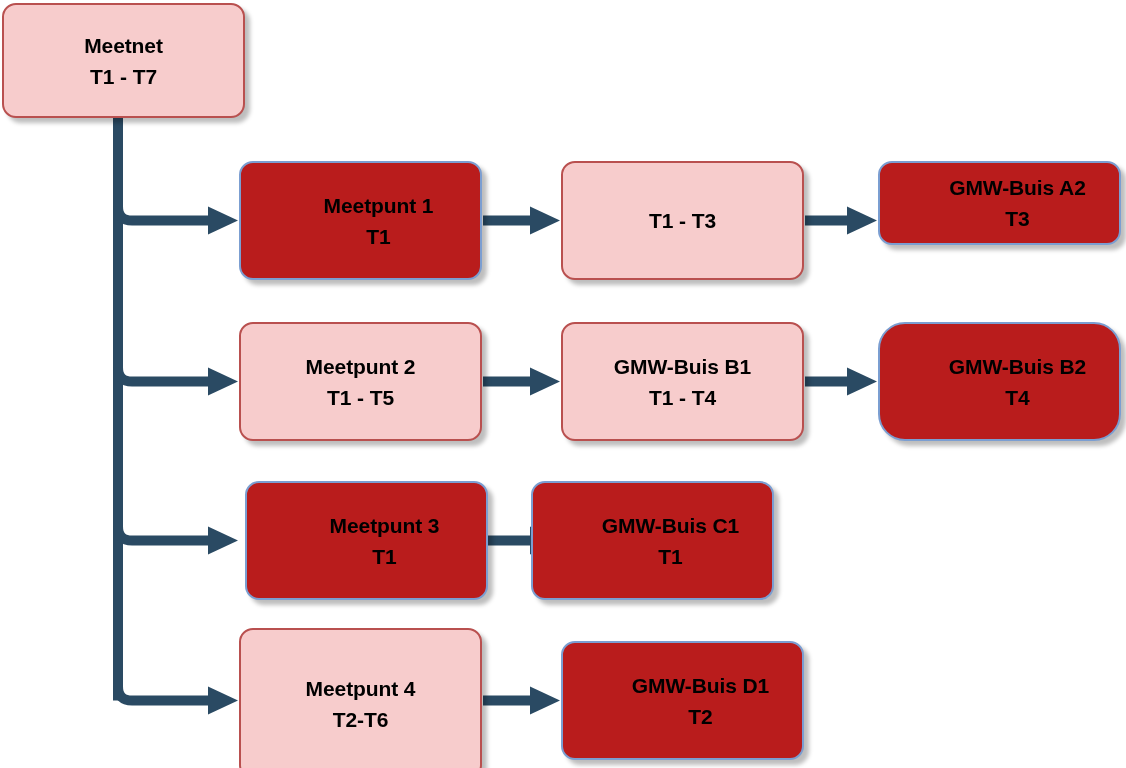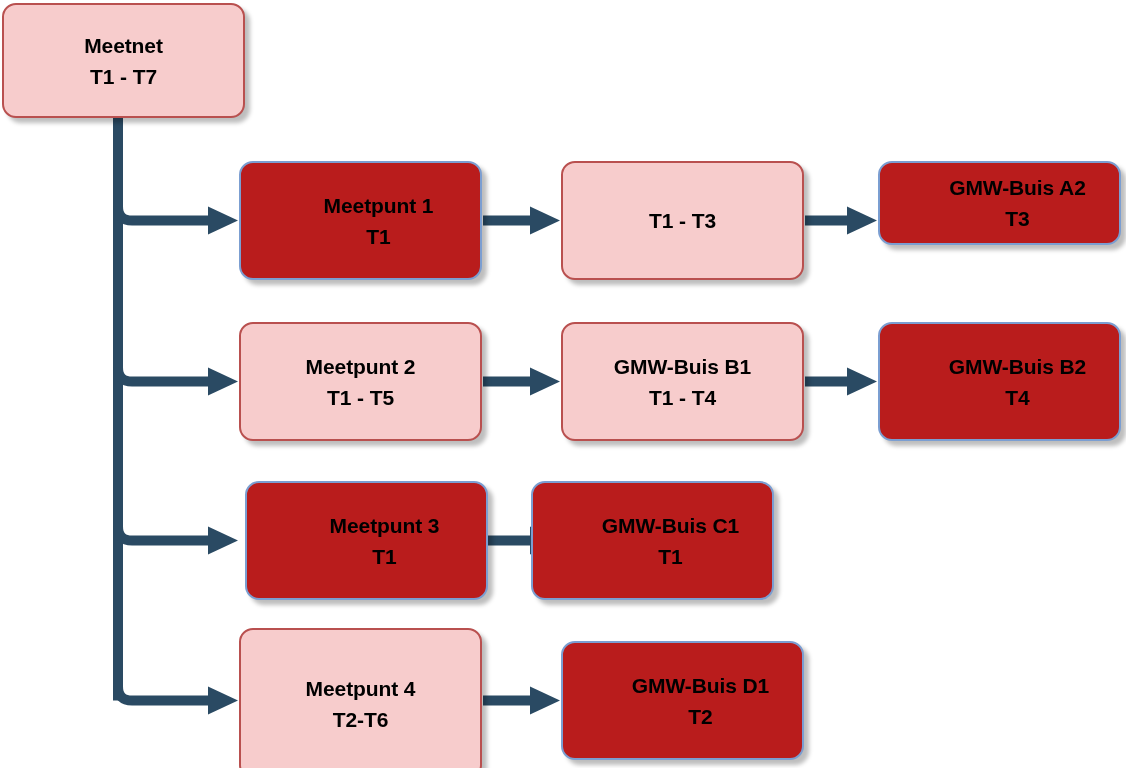--- a/index.html
+++ b/index.html
@@ -103,21 +103,21 @@
         <span class="line2">T3</span>
       </div>
       <div class="node red" style="left: 239px; top: 322px; width: 243px; height: 119px; text-align: right;">
         <span class="line1">Meetpunt 2</span>
         <span class="line2">T1 - T5</span>
       </div>
       <div class="node red" style="left: 561px; top: 322px; width: 243px; height: 119px;">
         <span class="line1">GMW-Buis B1</span>
         <span class="line2">T1 - T4</span>
       </div>
-      <div class="node blue" style="left: 878px; top: 322px; width: 243px; height: 119px;">
+      <div class="node blue" style="left: 878px; top: 322px; width: 243px; height: 119px; border-radius: 27px;">
         <span class="line1">GMW-Buis B2</span>
         <span class="line2">T4</span>
       </div>
       <div class="node blue" style="left: 239px; top: 481px; width: 243px; height: 119px; margin-left: 6px;">
         <span class="line1">Meetpunt 3</span>
         <span class="line2">T1</span>
       </div>
       <div class="node blue" style="left: 531px; top: 481px; width: 243px; height: 119px;">
         <span class="line1">GMW-Buis C1</span>
         <span class="line2">T1</span>

